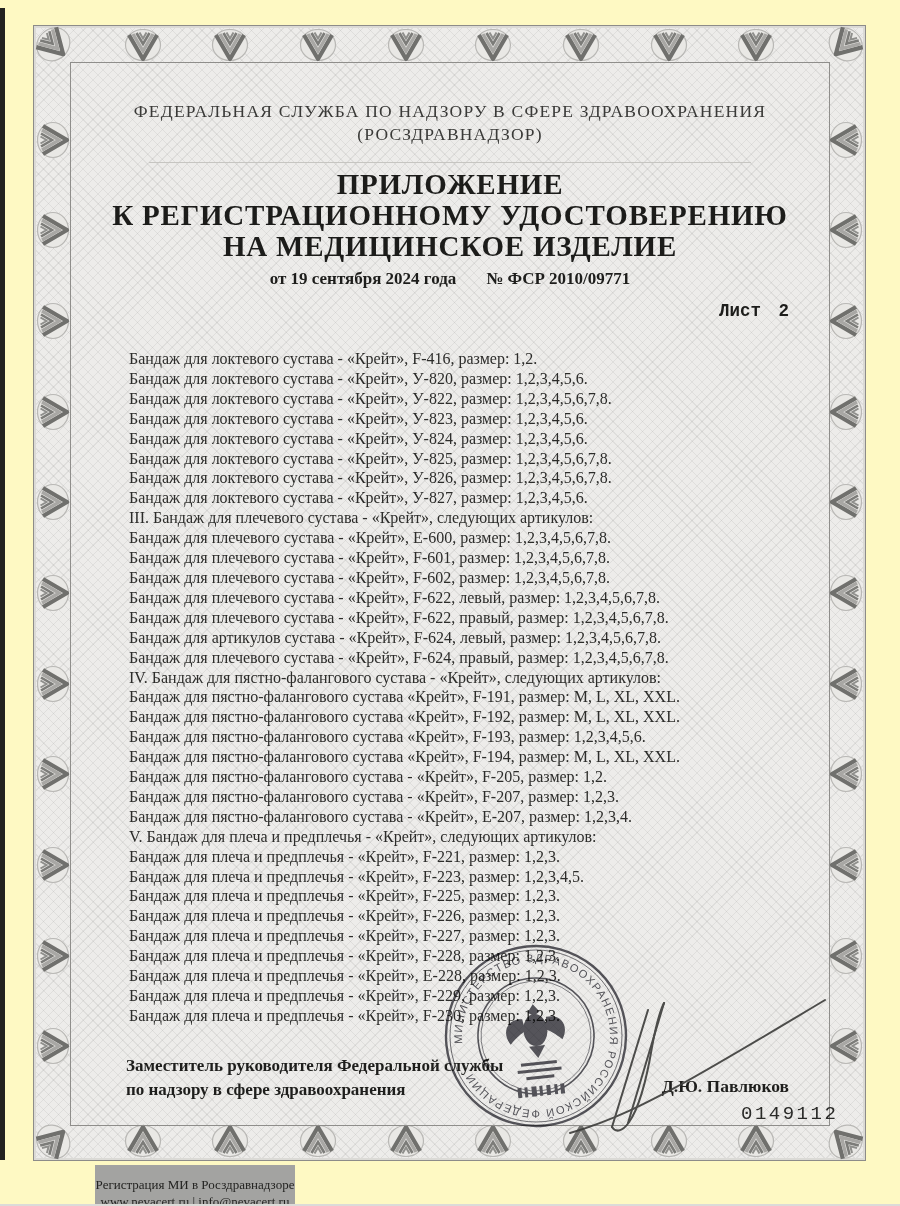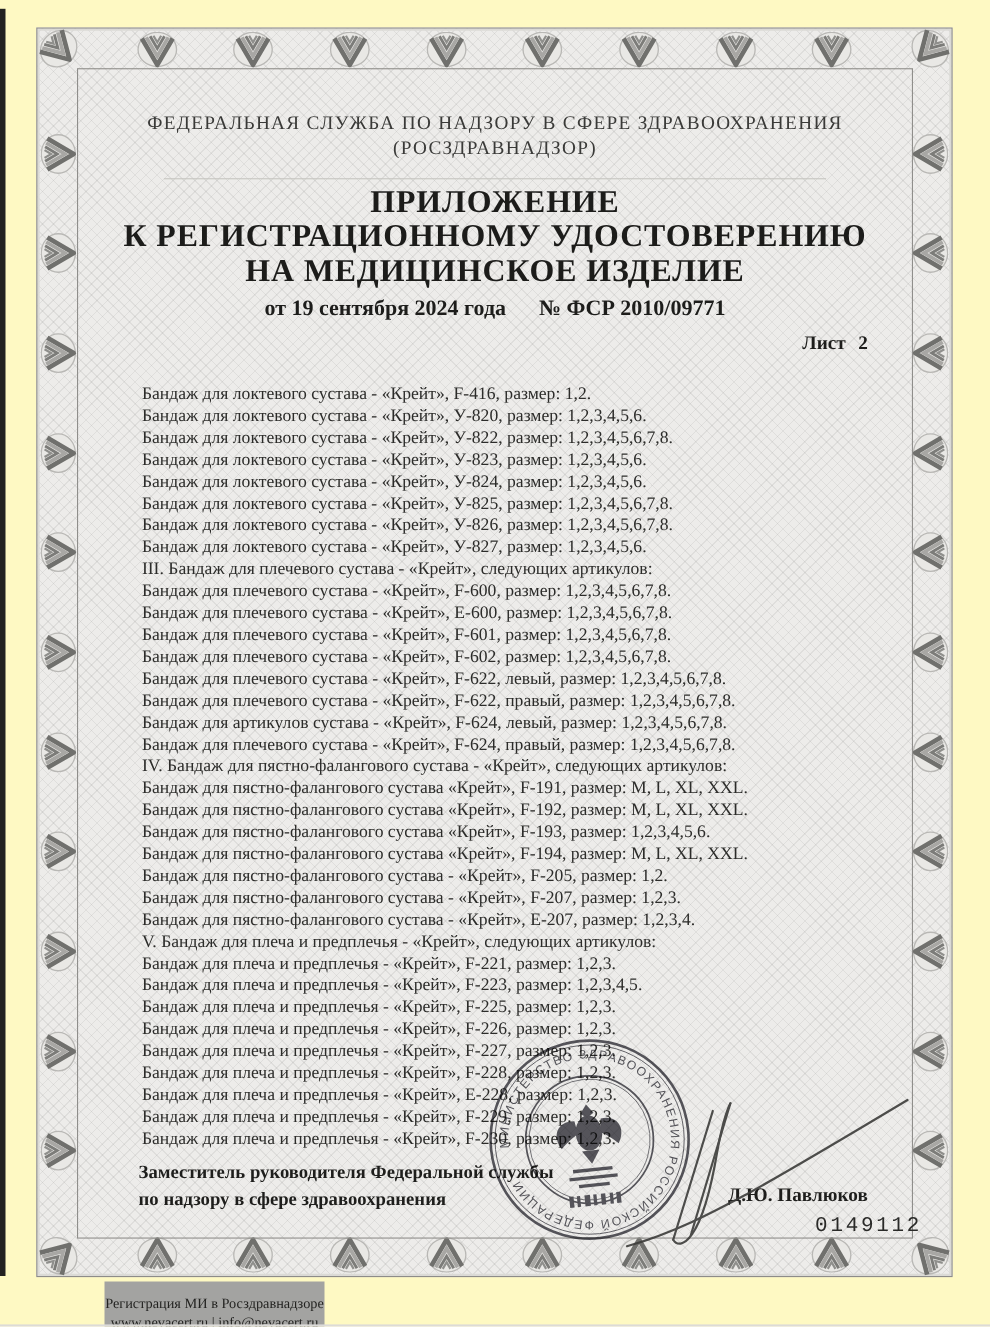--- a/index.html
+++ b/index.html
@@ -39,22 +39,22 @@
     position:absolute; left:70px; top:62px; width:760px; height:1064px;
     border:1.3px solid #8f8e8b; box-sizing:border-box;
     z-index:3; background:transparent;
   }
   .org-line{position:absolute; left:0; width:100%; text-align:center; font-size:17.5px; letter-spacing:1.2px; color:#39393б;}
   .org1{top:38px; color:#3a3a38;}
   .org2{top:61px; color:#3a3a38;}
   .head-rule{position:absolute; top:99px; left:78px; width:602px; height:1px; background:#c6c5c1;}
   .title-line{position:absolute; left:0; width:100%; text-align:center; font-weight:bold; font-size:29px; letter-spacing:.8px; color:#1c1c1a;}
   .t1{top:105px;} .t2{top:136px;} .t3{top:167px;}
-  .date-row{position:absolute; top:206px; left:0; width:100%; display:flex; justify-content:center; gap:30px; font-weight:bold; font-size:20px; color:#1d1d1b;}
-  .sheet-no{position:absolute; top:238px; right:40px; font-weight:bold; font-size:17.5px; word-spacing:7px; color:#1d1d1b;}
+  .date-row{position:absolute; top:206px; left:0; width:100%; display:flex; justify-content:center; gap:30px; font-weight:bold; font-size:17px; color:#1d1d1b;}
+  .sheet-no{position:absolute; top:238px; right:40px; font-weight:bold; font-size:17.5px; word-spacing:7px; color:#1d1d1b;font-family:Liberation Mono, monospace;}
 
   .product-list{position:absolute; top:286px; left:58px; right:16px; font-size:16px; line-height:19.9px; color:#2c2c2a;}
   .product-list .line{white-space:nowrap;}
 
   .sig-line{position:absolute; left:55px; font-weight:bold; font-size:17px; color:#1e1e1c;}
   .sig1{top:993px;} .sig2{top:1017px;}
   .sig-name{position:absolute; right:40px; top:1013px; font-weight:bold; font-size:17.5px; color:#1e1e1c;}
   .serial{position:absolute; left:670px; top:1040px; font-family:"Liberation Mono", monospace; font-size:19px; letter-spacing:2.5px; color:#2a2a28;}
 
   
@@ -443,21 +443,20 @@
     <div class="product-list">
         <div class="line">Бандаж для локтевого сустава - «Крейт», F-416, размер: 1,2.</div>
         <div class="line">Бандаж для локтевого сустава - «Крейт», У-820, размер: 1,2,3,4,5,6.</div>
         <div class="line">Бандаж для локтевого сустава - «Крейт», У-822, размер: 1,2,3,4,5,6,7,8.</div>
         <div class="line">Бандаж для локтевого сустава - «Крейт», У-823, размер: 1,2,3,4,5,6.</div>
         <div class="line">Бандаж для локтевого сустава - «Крейт», У-824, размер: 1,2,3,4,5,6.</div>
         <div class="line">Бандаж для локтевого сустава - «Крейт», У-825, размер: 1,2,3,4,5,6,7,8.</div>
         <div class="line">Бандаж для локтевого сустава - «Крейт», У-826, размер: 1,2,3,4,5,6,7,8.</div>
         <div class="line">Бандаж для локтевого сустава - «Крейт», У-827, размер: 1,2,3,4,5,6.</div>
         <div class="line">III. Бандаж для плечевого сустава - «Крейт», следующих артикулов:</div>
-        <div class="line">Бандаж для плечевого сустава - «Крейт», F-600, размер: 1,2,3,4,5,6,7,8.</div>
         <div class="line">Бандаж для плечевого сустава - «Крейт», E-600, размер: 1,2,3,4,5,6,7,8.</div>
         <div class="line">Бандаж для плечевого сустава - «Крейт», F-601, размер: 1,2,3,4,5,6,7,8.</div>
         <div class="line">Бандаж для плечевого сустава - «Крейт», F-602, размер: 1,2,3,4,5,6,7,8.</div>
         <div class="line">Бандаж для плечевого сустава - «Крейт», F-622, левый, размер: 1,2,3,4,5,6,7,8.</div>
         <div class="line">Бандаж для плечевого сустава - «Крейт», F-622, правый, размер: 1,2,3,4,5,6,7,8.</div>
         <div class="line">Бандаж для артикулов сустава - «Крейт», F-624, левый, размер: 1,2,3,4,5,6,7,8.</div>
         <div class="line">Бандаж для плечевого сустава - «Крейт», F-624, правый, размер: 1,2,3,4,5,6,7,8.</div>
         <div class="line">IV. Бандаж для пястно-фалангового сустава - «Крейт», следующих артикулов:</div>
         <div class="line">Бандаж для пястно-фалангового сустава «Крейт», F-191, размер: M, L, XL, XXL.</div>
         <div class="line">Бандаж для пястно-фалангового сустава «Крейт», F-192, размер: M, L, XL, XXL.</div>

